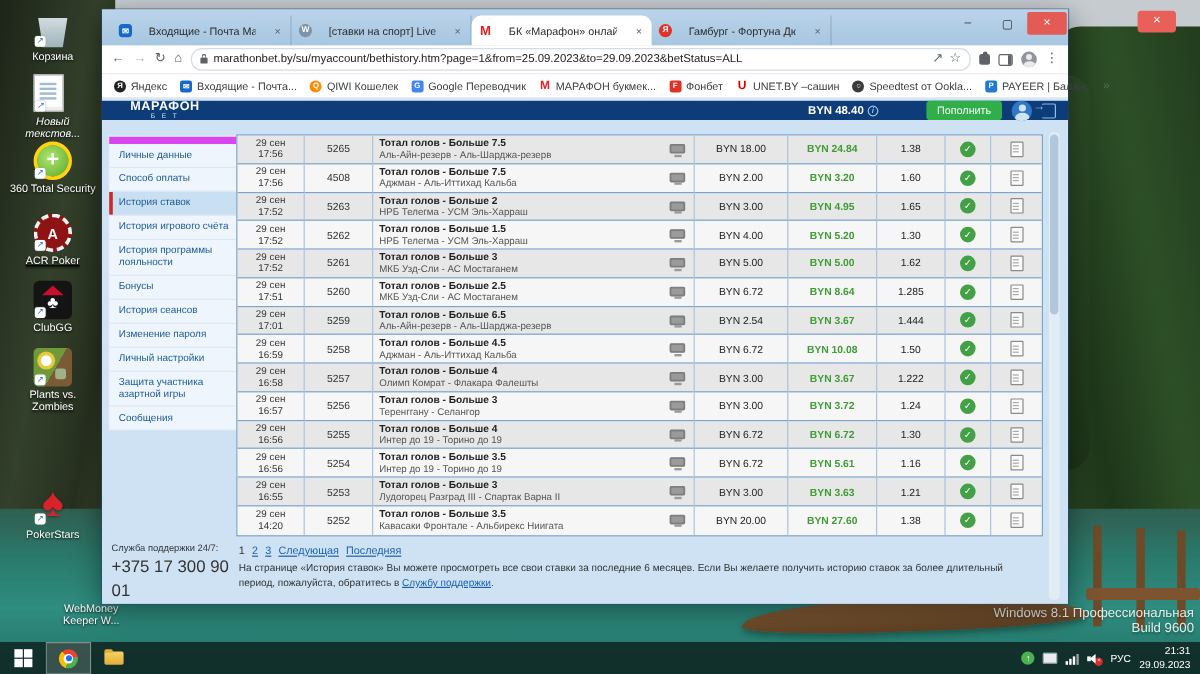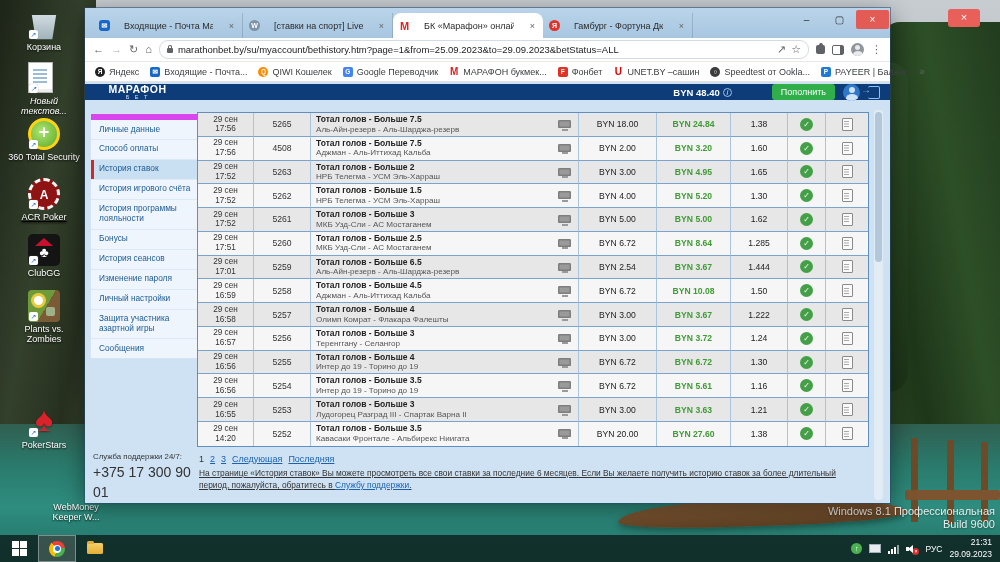--- a/index.html
+++ b/index.html
@@ -162,21 +162,21 @@
   .mon{position:absolute;right:7px;top:7px;width:13px;height:8px;background:#9a9a9a;border-radius:1.5px;box-shadow:inset 0 0 0 1.5px #7e7e7e;}
   .mon:after{content:"";position:absolute;left:3.5px;bottom:-2.5px;width:6px;height:2px;background:#9a9a9a;}
   .c-stake,.c-odds{font-size:8.6px;color:#222;}
   .c-win{font-size:8.6px;font-weight:bold;color:#3f9b35;}
   .okc{width:13px;height:13px;border-radius:50%;background:#43a047;color:#fff;font-size:8px;line-height:13px;text-align:center;}
   .copyic{width:9px;height:11px;background:#fafafa;border:1px solid #8a8a8a;border-radius:1px;position:relative;}
   .copyic:before{content:"";position:absolute;left:1.5px;top:2.5px;width:5px;height:1px;background:#aaa;box-shadow:0 2.5px 0 #aaa,0 5px 0 #aaa;}
   
   .pgn{position:absolute;left:114px;top:372px;font-size:9px;color:#333;display:flex;gap:6px;}
   .pgn a{color:#1a62b0;text-decoration:underline;}
-  .pfoot{position:absolute;left:114px;top:386px;width:662px;font-size:8.4px;color:#333;line-height:1.4;text-decoration:underline;}
+  .pfoot{position:absolute;left:114px;top:386px;width:662px;font-size:8.4px;color:#333;line-height:1.4;}
   .pfoot a{color:#1a62b0;text-decoration:underline;}
   
   .pscroll{position:absolute;left:789px;top:28px;width:9px;height:390px;background:#e2ecf5;border-radius:4px;}
   .pscroll .thumb{position:absolute;left:1px;top:2px;width:7px;height:150px;background:#b3c7da;border-radius:4px;}
   
   .taskbar{position:absolute;left:0;bottom:0;width:1000px;height:27px;background:rgba(16,42,38,.92);z-index:5;
       display:flex;align-items:center;}
   .startbtn{width:38px;height:27px;display:flex;align-items:center;justify-content:center;}
   .winlogo{display:grid;grid-template-columns:7px 7px;grid-template-rows:7px 7px;gap:1px;}
   .winlogo i{background:#fff;display:block;}

